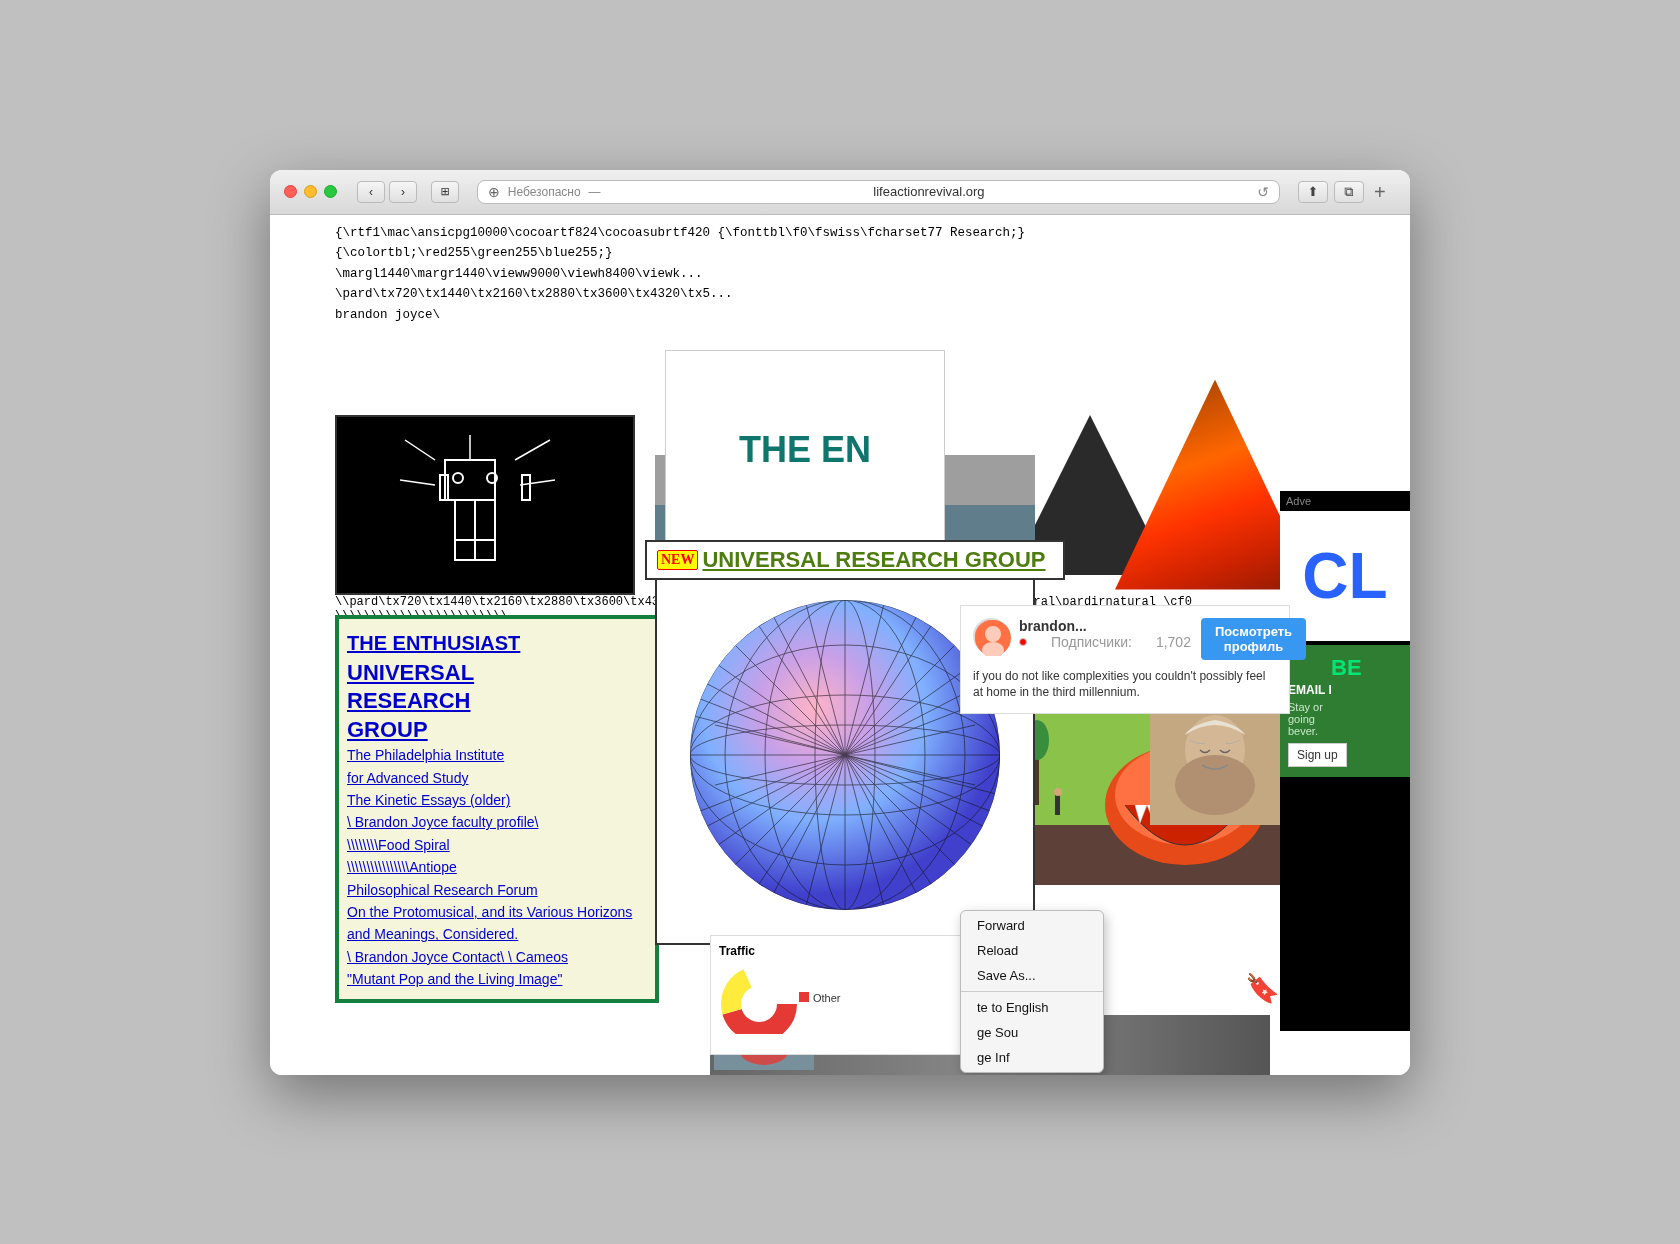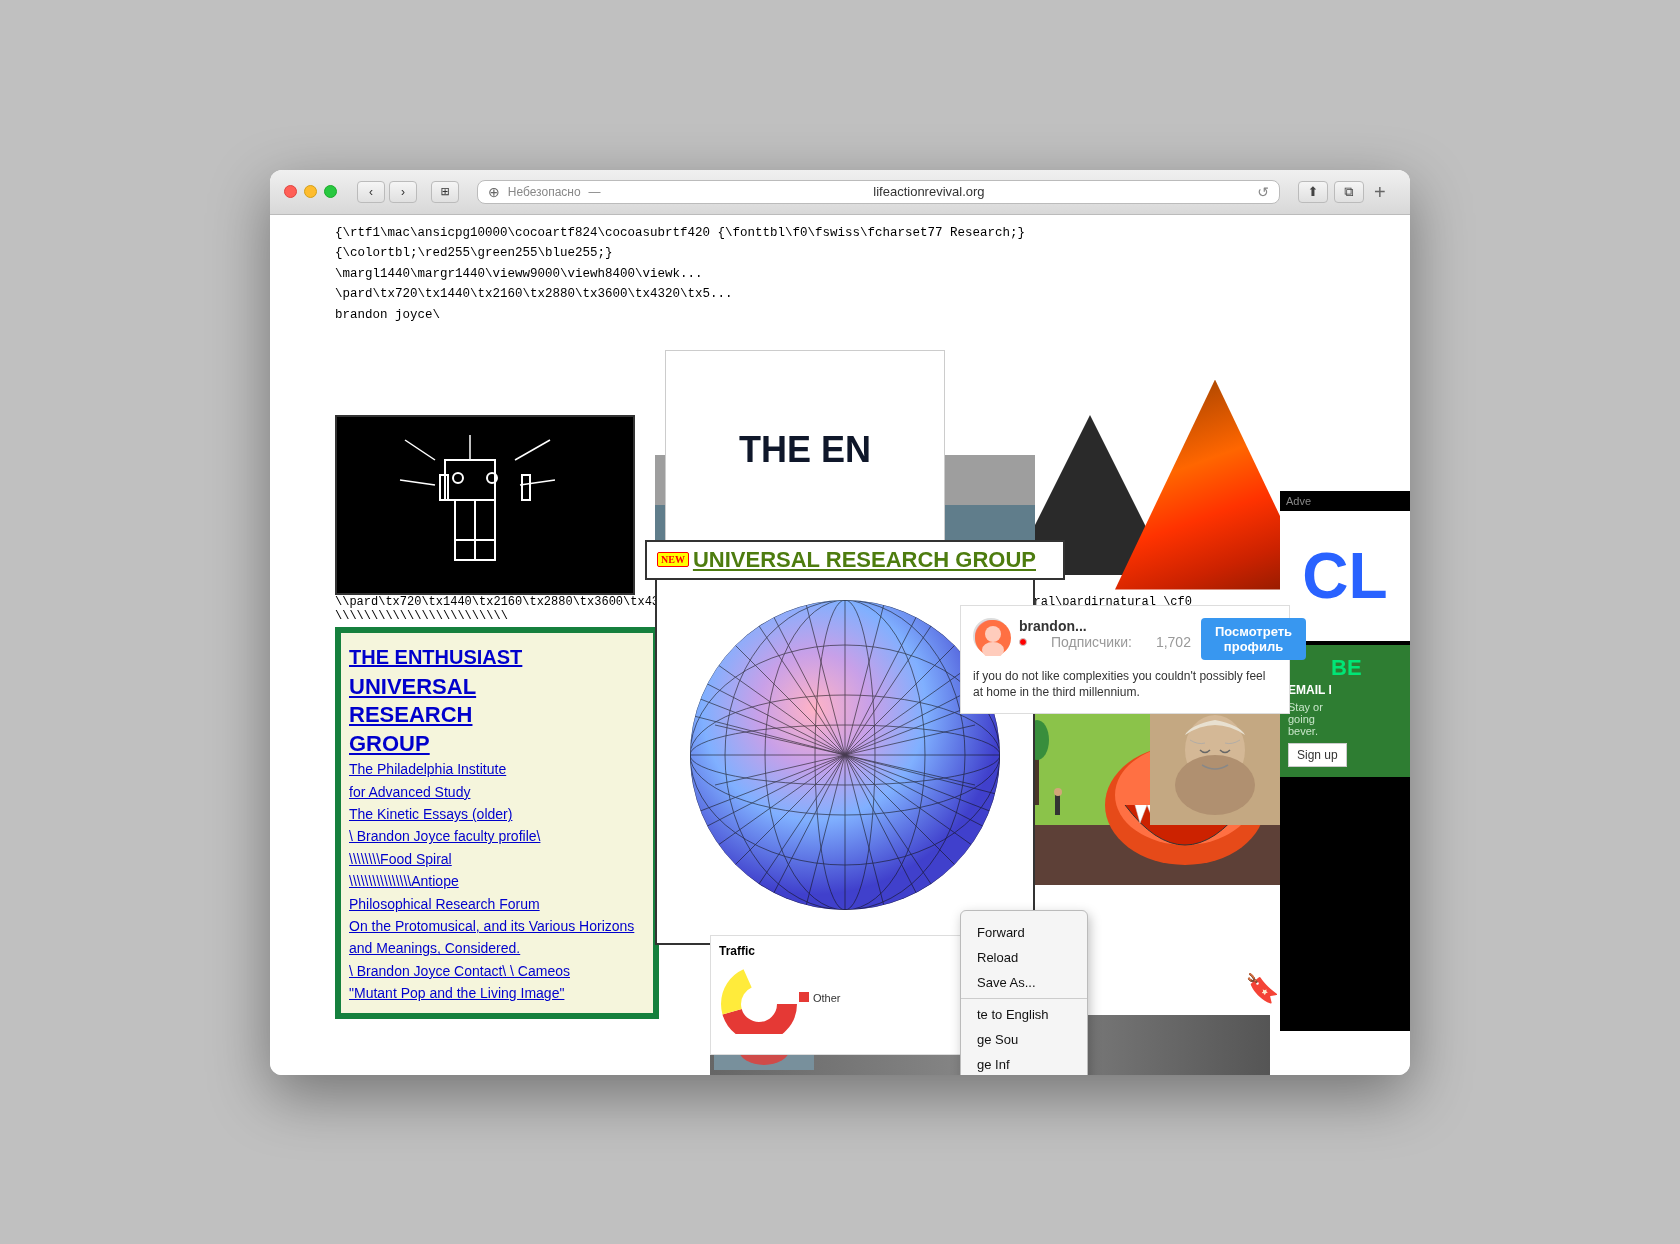--- a/index.html
+++ b/index.html
@@ -124,24 +124,24 @@
       background: #fff;
       min-height: 860px;
       position: relative;
       overflow: hidden;
       font-family: 'Times New Roman', Times, serif;
     }
     
     .sidebar {
       position: absolute;
       left: 65px;
-      top: 412px;
+      top: 400px;
       width: 324px;
       background: #f5f5dc;
-      border: 6px solid #15803d;
+      border: 4px solid #15803d;
       padding: 8px;
       z-index: 5;
     }
     .sidebar a {
       display: block;
       color: #00c;
       text-decoration: underline;
       font-size: 14px;
       font-family: Arial, sans-serif;
       line-height: 1.6;
@@ -166,42 +166,42 @@
       border: 1px solid #ccc;
       z-index: 6;
       display: flex;
       align-items: center;
       justify-content: center;
       overflow: hidden;
     }
     .enthusiast-title {
       font-size: 36px;
       font-weight: bold;
-      color: #0f172a;
+      color: #0f766e;
       font-family: Arial, sans-serif;
       text-align: center;
     }
     
     .urg-overlay {
       position: absolute;
       top: 325px;
       left: 375px;
       width: 420px;
       height: 40px;
       background: #fff;
       border: 2px solid #333;
       z-index: 7;
       display: flex;
       align-items: center;
       padding: 0 10px;
     }
     .urg-new-badge {
       background: #ff0;
       color: red;
-      font-size: 10px;
+      font-size: 14px;
       font-weight: bold;
       border-radius: 2px;
       padding: 1px 3px;
       margin-right: 4px;
       border: 1px solid red;
     }
     .urg-title {
       color: #4d7c0f;
       font-size: 22px;
       font-weight: bold;
@@ -331,23 +331,23 @@
     }
     
     .context-menu {
       position: absolute;
       top: 695px;
       left: 690px;
       background: #f5f5f5;
       border: 1px solid #bbb;
       border-radius: 6px;
       box-shadow: 2px 4px 12px rgba(0,0,0,0.25);
-      padding: 9px 0;
+      padding: 2px 0;
       z-index: 20;
-      width: 128px;
+      width: 144px;
       font-family: -apple-system, BlinkMacSystemFont, sans-serif;
       font-size: 13px;
     }
     .context-menu-item {
       padding: 5px 16px;
       color: #111;
       cursor: default;
     }
     .context-menu-divider { height: 1px; background: #ccc; margin: 3px 0; }
     

